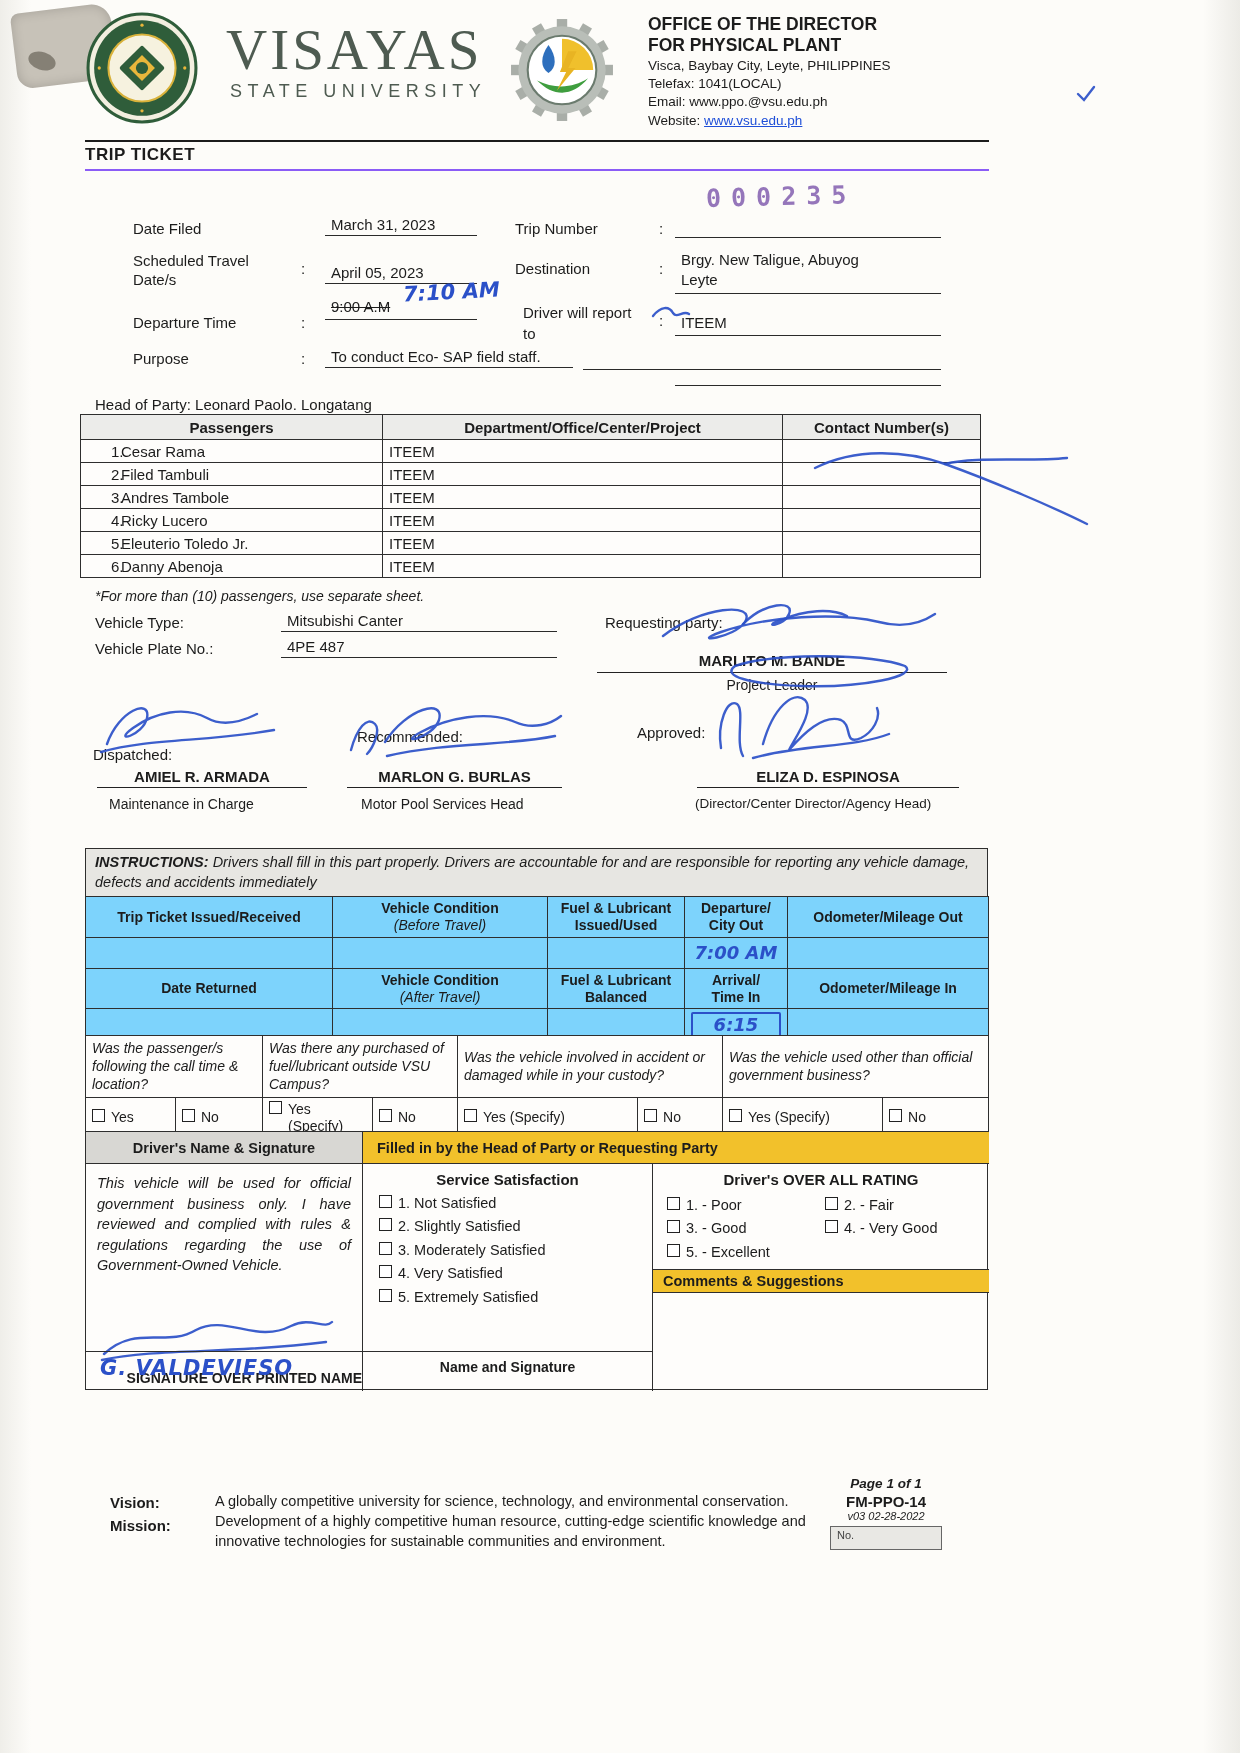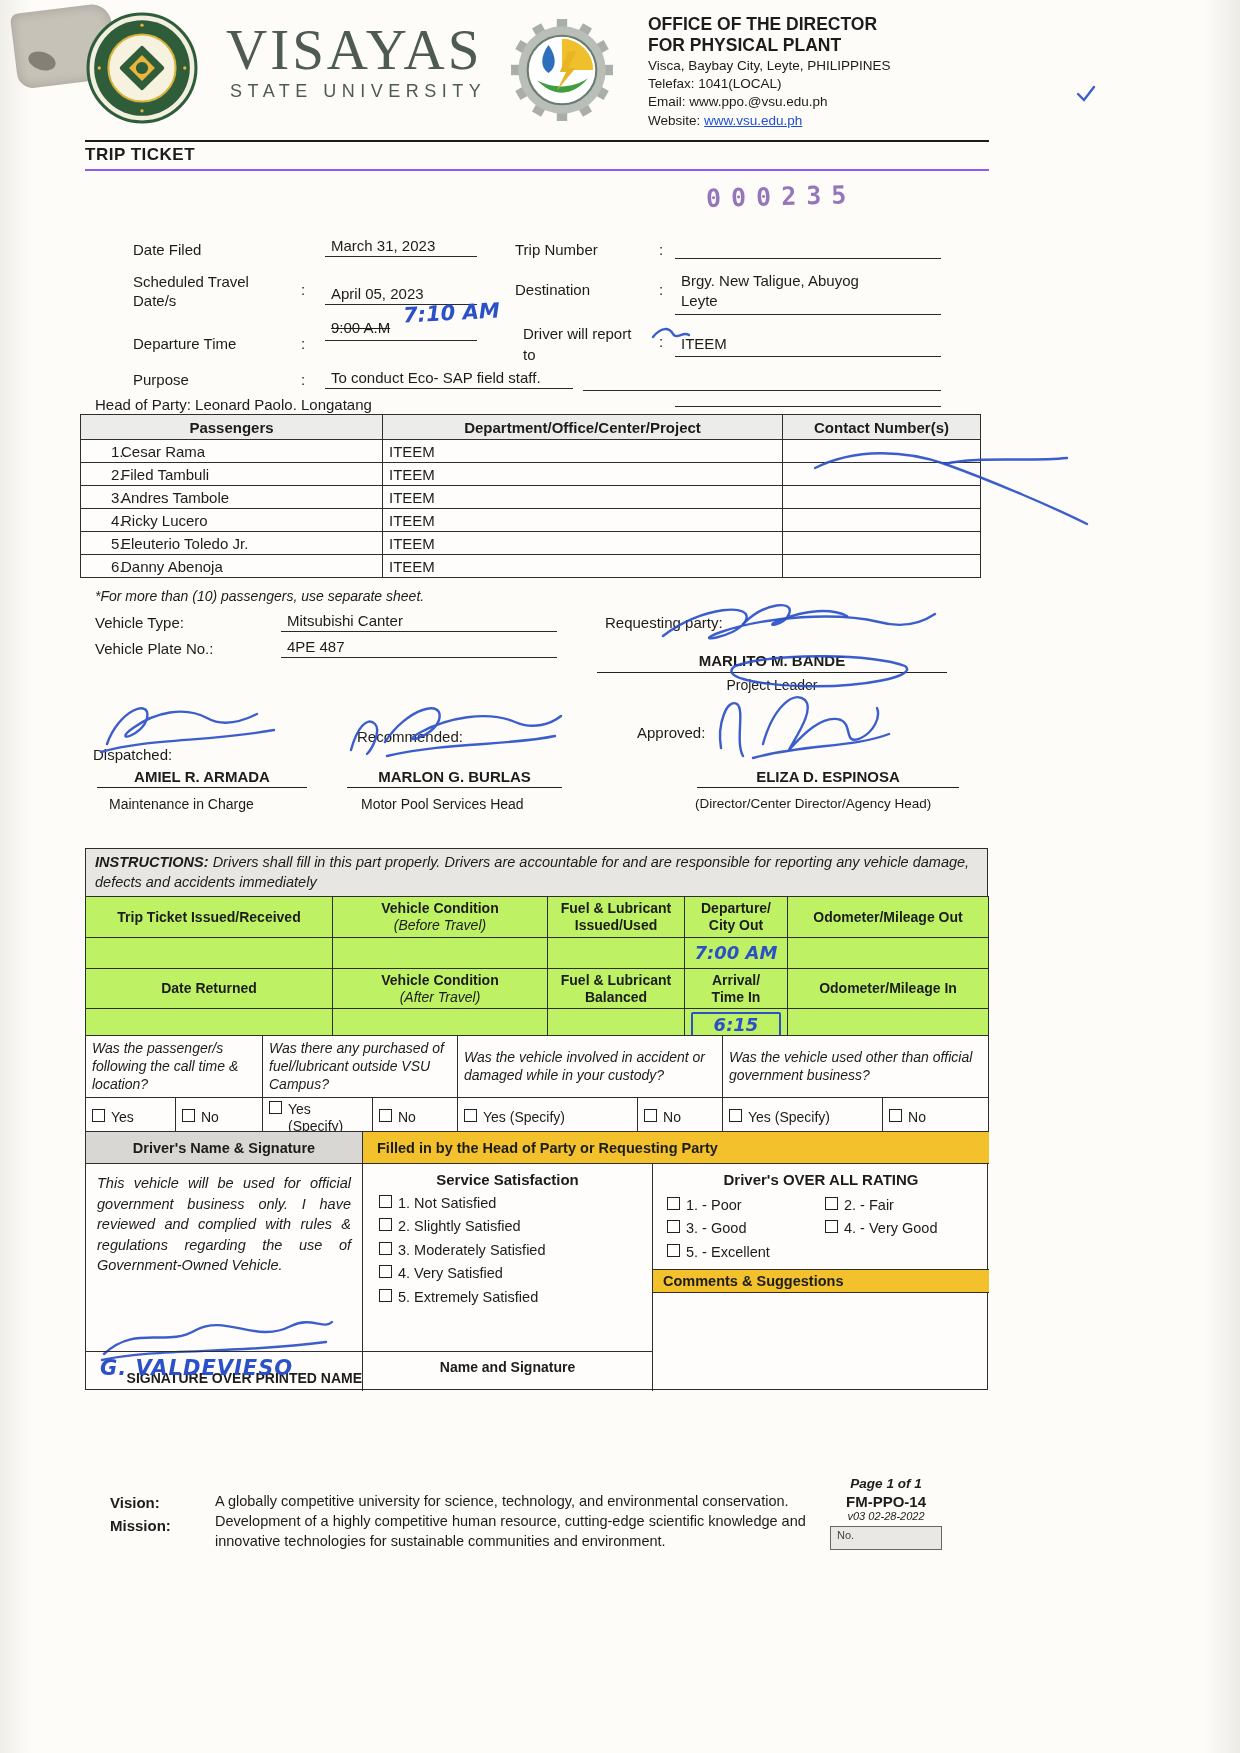--- a/index.html
+++ b/index.html
@@ -43,21 +43,21 @@
   .title-bar{left:85px; top:140px; width:904px; 
     border-top:2.5px solid #1c1c1c; border-bottom:2px solid #8b5cf6; padding:3px 0 4px;}
   .doc-title{font-size:17px; font-weight:bold; letter-spacing:.5px;}
 
   .stamp{left:706px; top:182px; font-family:"DejaVu Sans Mono",monospace;
     font-size:25px; font-weight:bold; color:#8a68b4; letter-spacing:10px;
     transform:rotate(-1.5deg); opacity:.9;}
 
   
   .form-area{left:85px; top:214px; width:905px; height:192px; font-size:15px;}
-  .form-area .abs{position:absolute;margin-top:21px;}
+  .form-area .abs{position:absolute;}
   .f-lab{font-size:15px;}
   .val{padding:0 0 2px 6px;}
   .struck{text-decoration:line-through;}
 
   
   .head-party{left:95px; top:396px; font-size:15px;}
 
   
   .pass-table{left:80px; top:414px; width:900px; border-collapse:collapse; table-layout:fixed; font-size:15px;}
   .pass-table td{border:1.2px solid #2e2e2e; height:23px; padding:1px 6px; vertical-align:middle; background:#fefdfb;}
@@ -75,21 +75,21 @@
   
   .approvals{left:85px; top:714px; width:905px; height:108px; font-size:15px;}
   .approvals .abs{position:absolute;}
   .sig-name{position:absolute; font-weight:bold; text-align:center; border-bottom:1.6px solid #222; font-size:15px; padding-bottom:2px;}
   .sig-title{position:absolute; font-size:14px;}
 
   
   .instr-box{left:85px; top:848px; width:903px;}
   .instr-head{border:1.2px solid #2e2e2e; border-bottom:none; background:#e7e6e2;
     font-size:14.5px; font-style:italic; padding:4px 9px; line-height:1.35;}
-  .grid-table{width:100%; border-collapse:collapse; table-layout:fixed; background:#bef264;}
+  .grid-table{width:100%; border-collapse:collapse; table-layout:fixed; background:#7dd3fc;}
   .grid-table td{border:1.2px solid #2e2e2e; padding:3px 6px; vertical-align:middle;}
   .log-table td{text-align:center; font-size:14px;}
   .lt-head td{font-weight:bold; height:40px; line-height:1.2;}
   .lt-data td{height:31px;}
   .it-sub{font-style:italic; font-weight:normal;}
   .hand-lg{font-size:18px;}
   .hand-box{display:inline-block; border:2px solid #2b50c8; border-radius:2px; padding:0 6px;}
 
   
   .q-table{left:85px; top:1035px; width:903px;}

